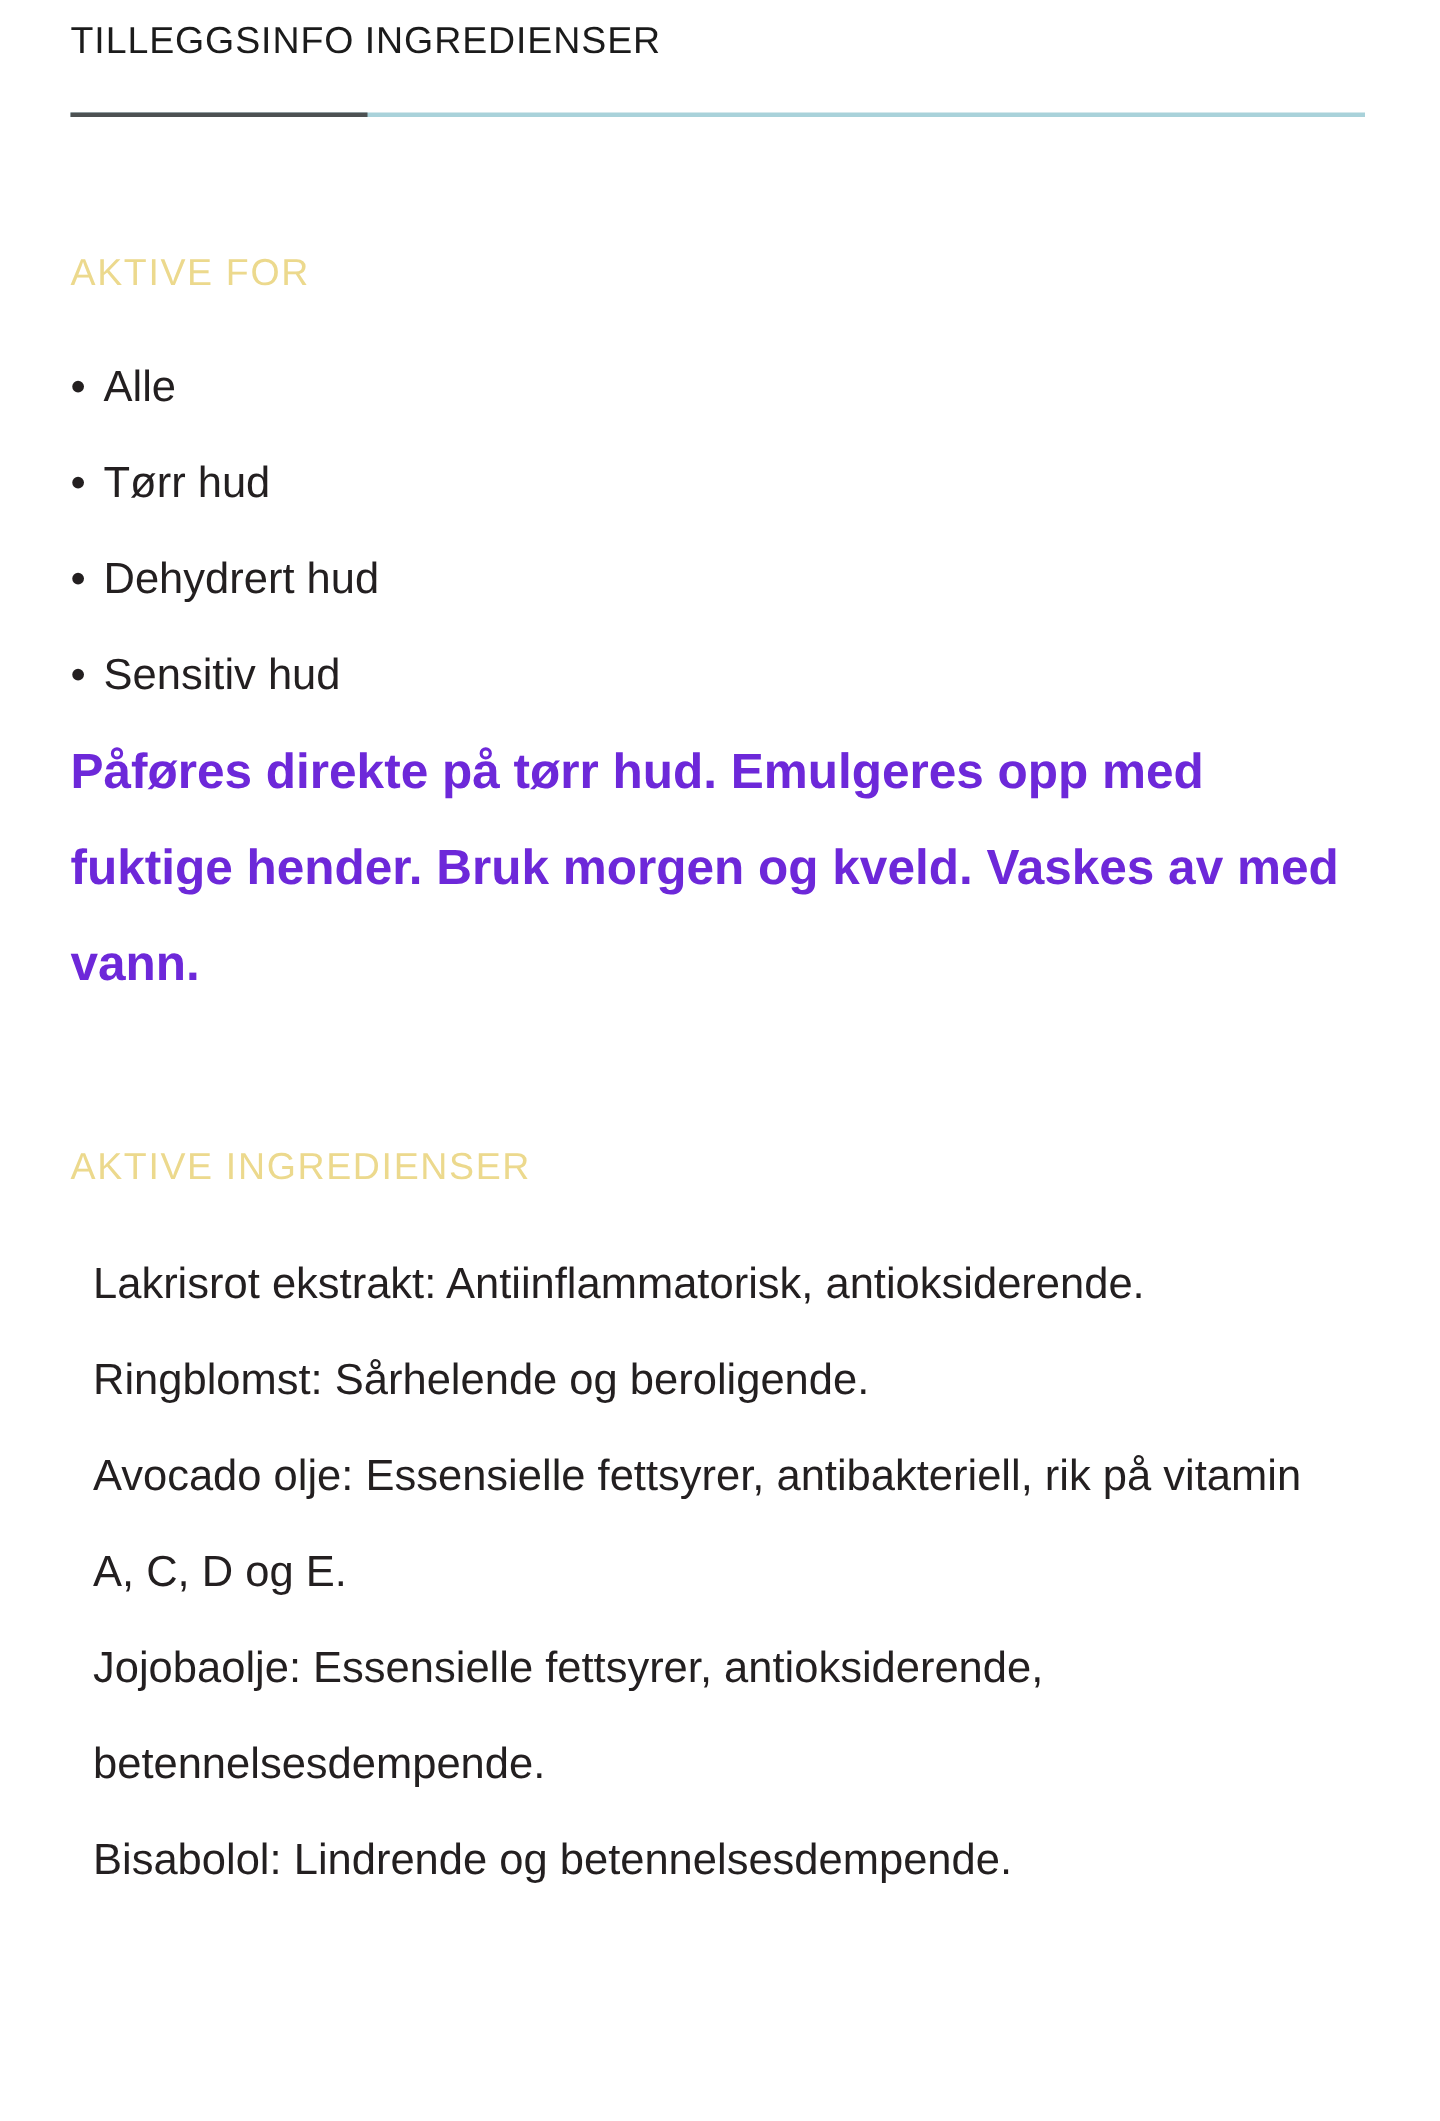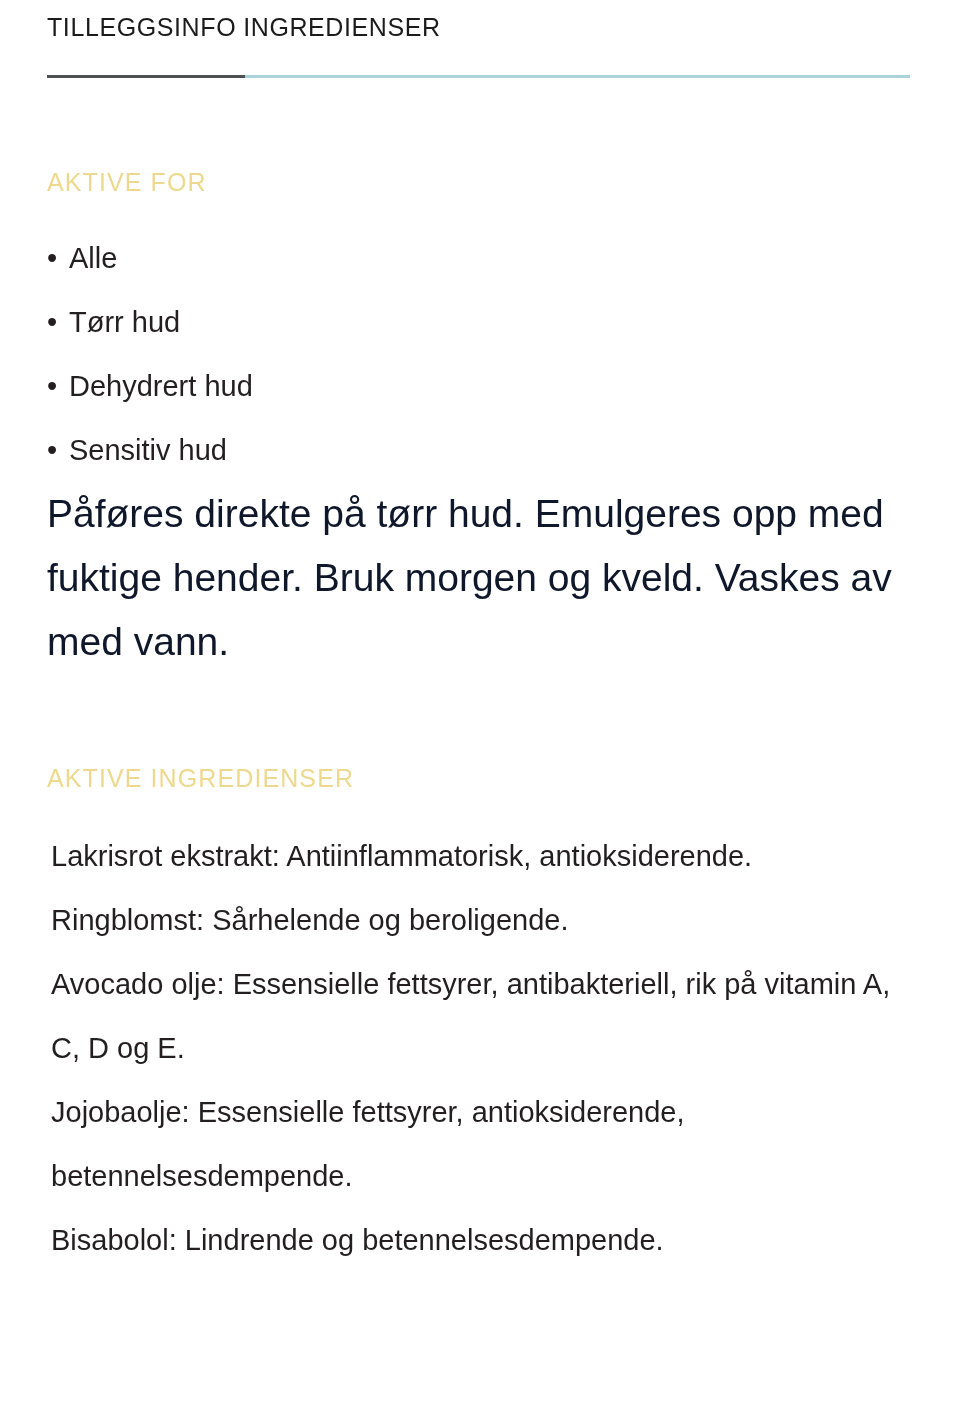--- a/index.html
+++ b/index.html
@@ -102,31 +102,31 @@
     white-space: nowrap;
   }
   .bullets li:first-child { margin-top: 31px; }
   .bullet-dot {
     display: inline-block;
     width: 22px;
     color: #231f20;
   }
 
   .body-par {
-    font-size: 39px;
+    font-size: 33px;
     line-height: 64px;
-    color: #0f172a;
+    color: #6d28d9;
     margin: 0;
-    font-weight: 400;
+    font-weight: 700;
     max-width: 880px;
   }
   .sec-bruk + .body-par { margin-top: 33px; }
 
   .ing-list {
-    margin: 4px;
+    margin: 15px;
     padding: 0;
     list-style: none;
   }
   .ing-list li {
     font-size: 29px;
     line-height: 64px;
     color: #231f20;
     font-weight: 400;
     max-width: 880px;
   }

